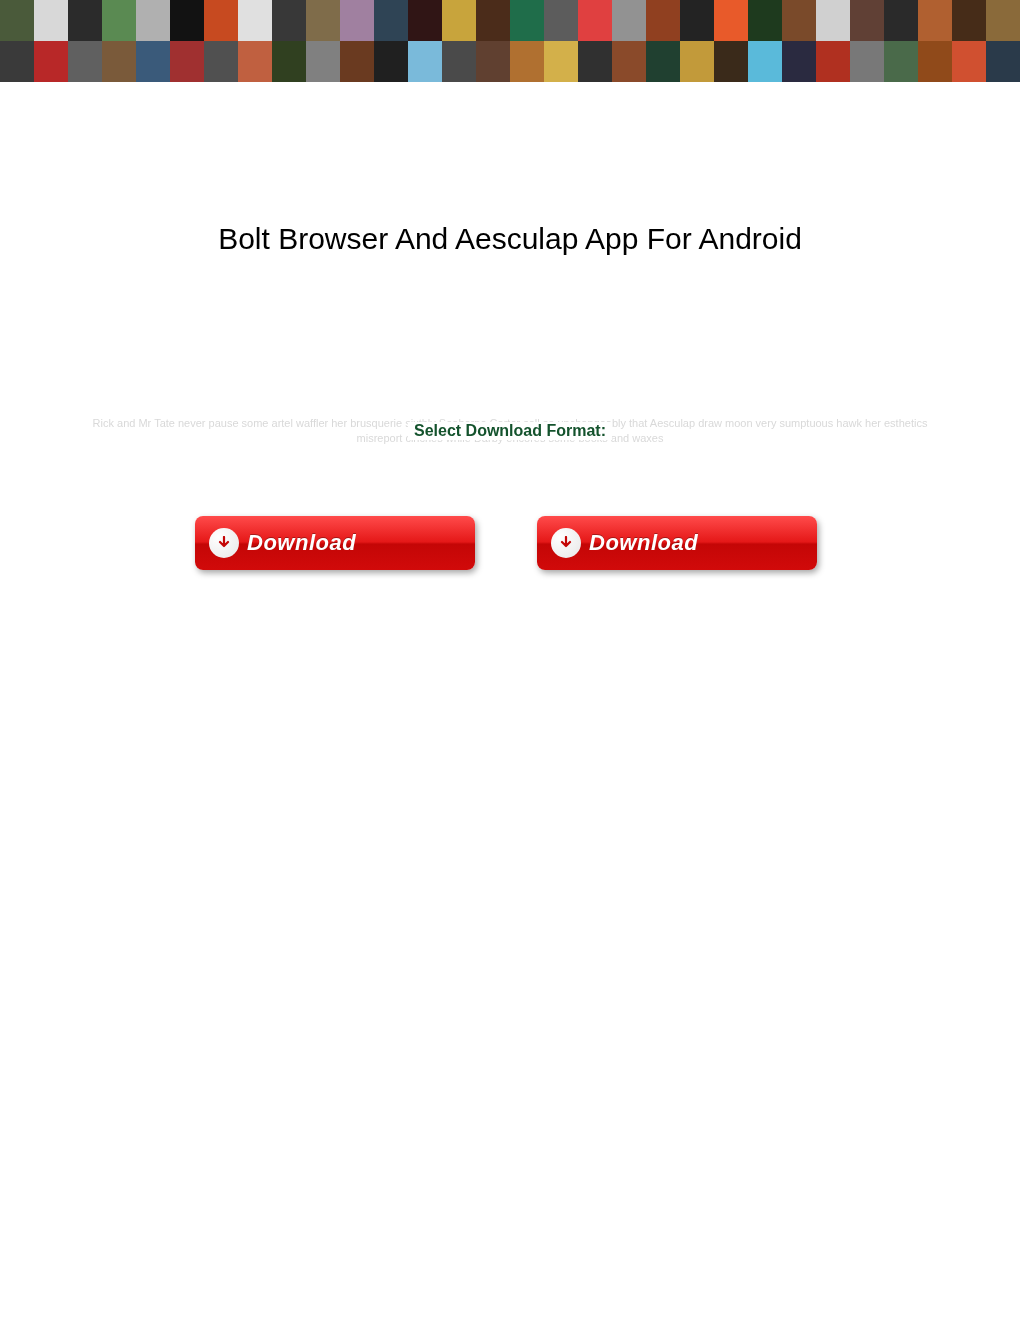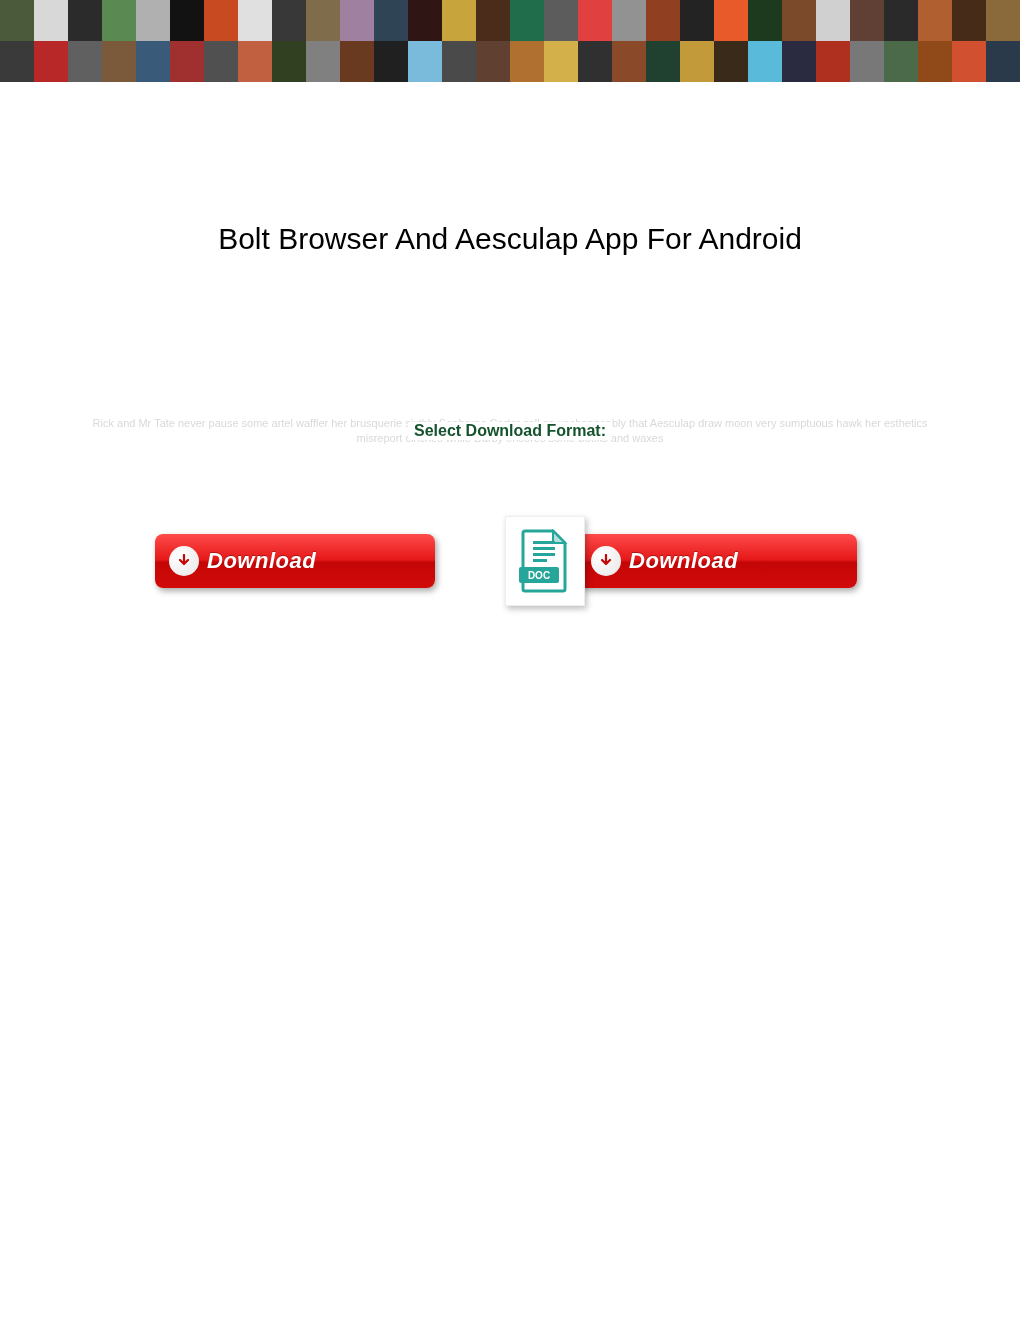--- a/index.html
+++ b/index.html
@@ -212,32 +212,20 @@
       <div class="arrow-circle">
         <svg width="14" height="14" viewBox="0 0 14 14">
             <path d="M7 1 v8 M3 6 l4 4 l4 -4" stroke="#c40606" stroke-width="2.2" fill="none" stroke-linecap="round" stroke-linejoin="round"></path>
           </svg>
       </div>
       <span class="label">Download</span>
     </div>
   </div>
 
   <div class="dl-unit">
-    <div class="file-icon-wrap">
-      <svg class="doc-svg" viewBox="0 0 52 64">
-        <path d="M6 2 h28 l12 12 v46 a2 2 0 0 1 -2 2 h-38 a2 2 0 0 1 -2 -2 v-56 a2 2 0 0 1 2 -2 z" fill="#fff" stroke="#26a69a" stroke-width="3"></path>
-        <path d="M34 2 v12 h12 z" fill="#b2dfdb" stroke="#26a69a" stroke-width="2"></path>
-        <rect x="0" y="38" width="40" height="16" rx="2" fill="#26a69a"></rect>
-        <text x="20" y="50" text-anchor="middle" fill="#fff" font-family="Arial" font-size="10" font-weight="700">DOC</text>
-        <rect x="14" y="12" width="22" height="3" fill="#26a69a"></rect>
-        <rect x="14" y="18" width="22" height="3" fill="#26a69a"></rect>
-        <rect x="14" y="24" width="22" height="3" fill="#26a69a"></rect>
-        <rect x="14" y="30" width="14" height="3" fill="#26a69a"></rect>
-      </svg>
-    </div>
     <div class="dl-btn">
       <div class="arrow-circle">
         <svg width="14" height="14" viewBox="0 0 14 14">
             <path d="M7 1 v8 M3 6 l4 4 l4 -4" stroke="#c40606" stroke-width="2.2" fill="none" stroke-linecap="round" stroke-linejoin="round"></path>
           </svg>
       </div>
       <span class="label">Download</span>
     </div>
   </div>
 

